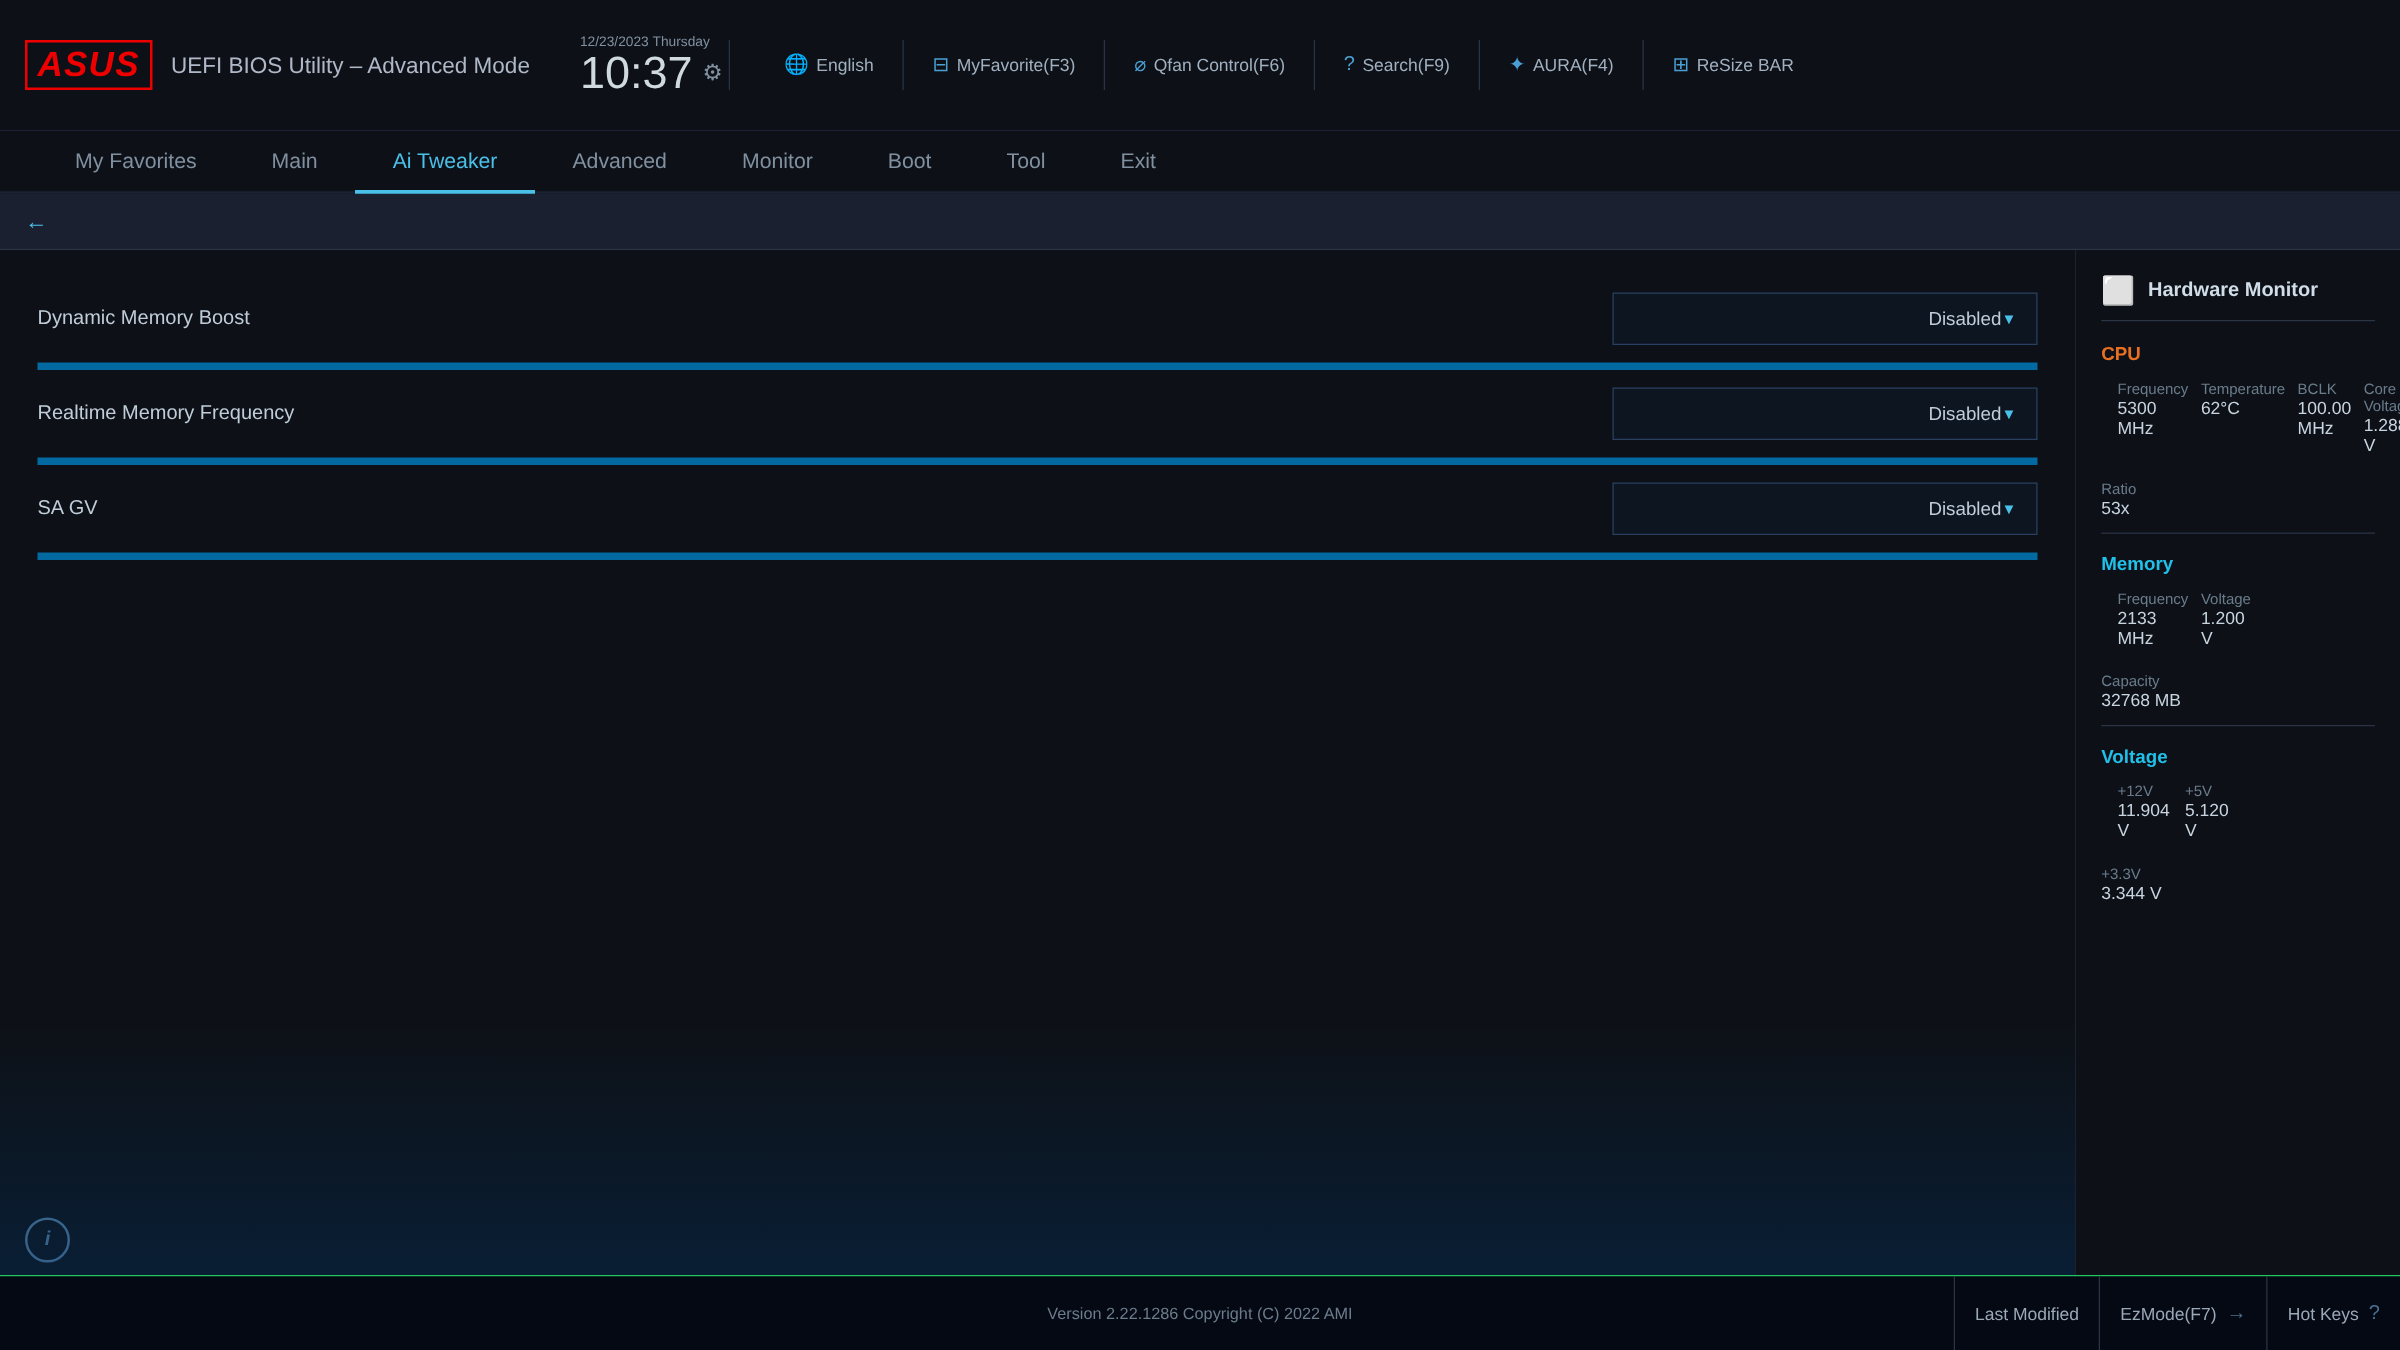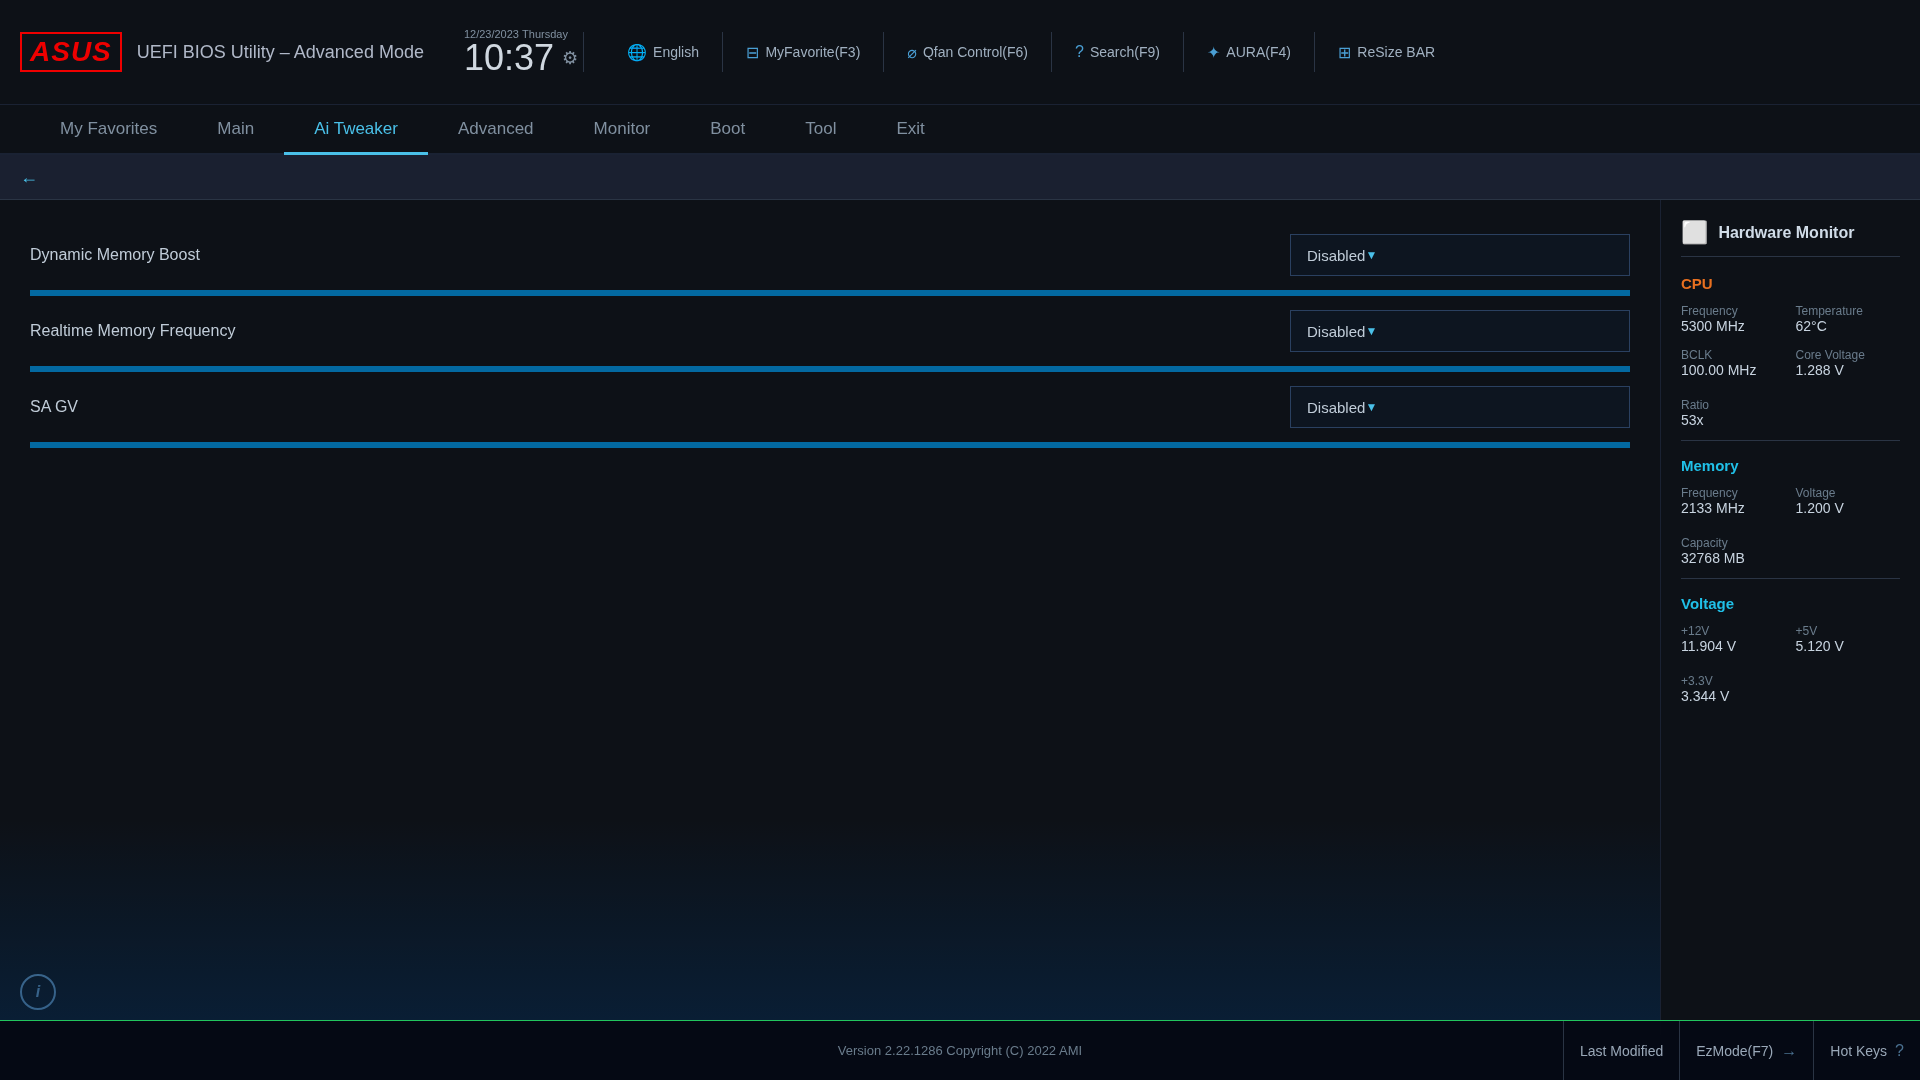--- a/index.html
+++ b/index.html
@@ -161,21 +161,21 @@
       color: #c0ccd8;
     }
     .setting-dropdown {
       width: 340px;
       height: 42px;
       background: #0d1520;
       border: 1px solid #2a4060;
       color: #c0ccd8;
       display: flex;
       align-items: center;
-      justify-content: flex-start;
+      justify-content: flex-end;
       padding: 0 16px;
       font-size: 15px;
       cursor: pointer;
     }
     .dropdown-arrow {
       color: #4ac0e8;
       font-size: 12px;
     }
 
     
@@ -225,23 +225,24 @@
       font-weight: 600;
     }
     .hw-section-title {
       font-size: 15px;
       font-weight: 700;
       margin-bottom: 12px;
       margin-top: 16px;
     }
     .hw-grid {
       display: grid;
-      grid-template-columns: 1fr 1fr;
+      grid-template-columns: 1fr 1fr 1fr 1fr;
       gap: 8px 10px;
       margin-bottom: 14px;
+      margin-left: 13px;
     }
     .hw-label {
       font-size: 12px;
       color: #6a7c8c;
     }
     .hw-value {
       font-size: 14px;
       color: #c8d4e0;
       margin-bottom: 6px;
     }

